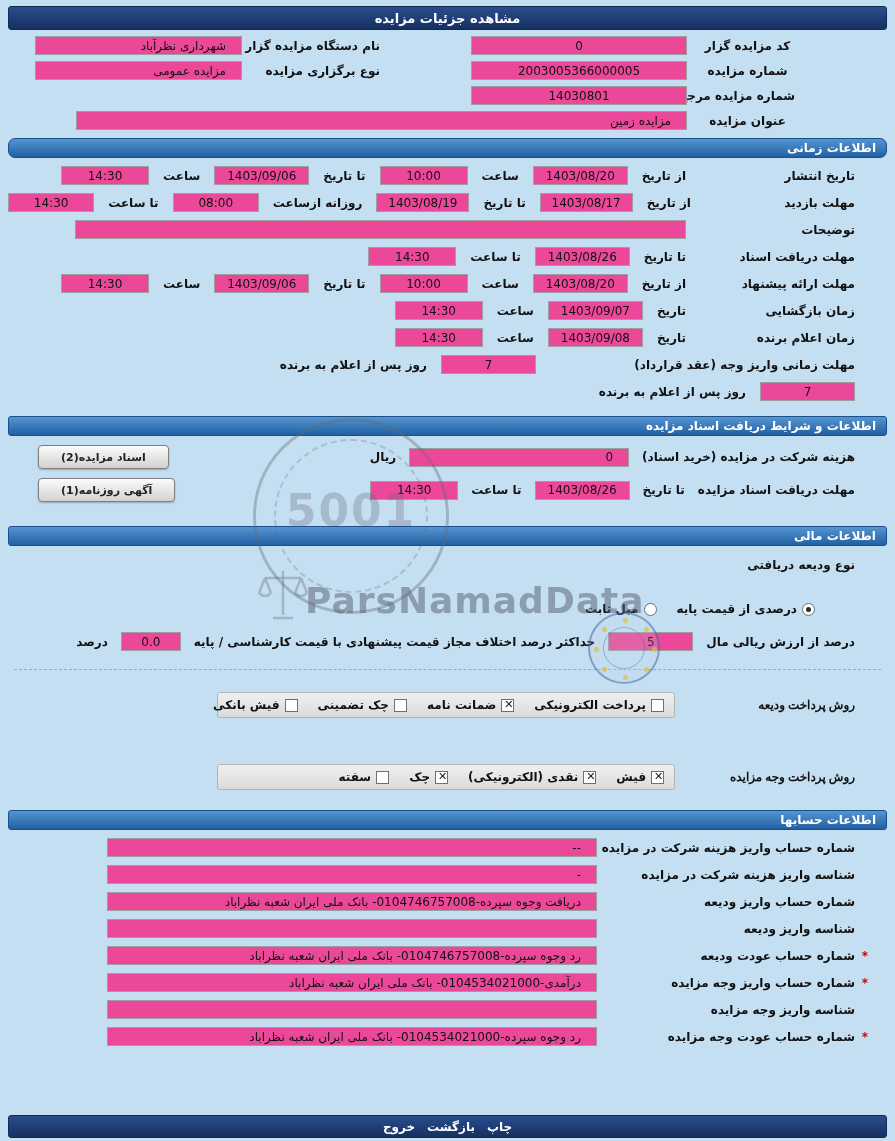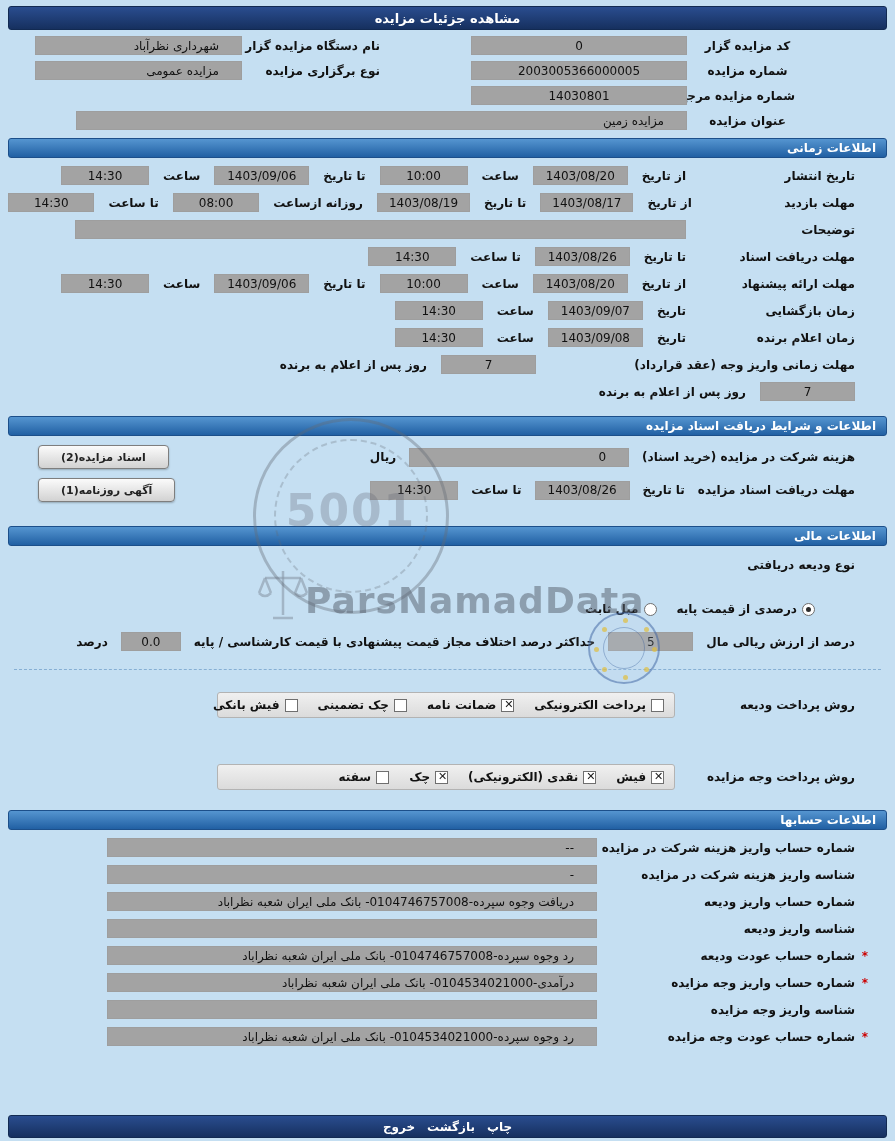--- a/index.html
+++ b/index.html
@@ -4,24 +4,24 @@
 <style>
   *{box-sizing:border-box;margin:0;padding:0;}
   html,body{width:895px;height:1141px;}
   body{background:#c5dff2;font-family:"DejaVu Sans","Liberation Sans",sans-serif;font-size:12px;color:#111;direction:rtl;}
   .page{position:relative;width:895px;height:1141px;padding:6px 8px;overflow:hidden;}
 
   .titlebar{height:24px;background:linear-gradient(#2a4d8f,#16305f);border:1px solid #122a52;border-radius:3px;
     color:#fff;font-size:13px;font-weight:bold;display:flex;align-items:center;justify-content:center;}
   .section-header{height:20px;background:linear-gradient(#5595d0,#2160a3);border:1px solid #1c4f8a;border-radius:3px;
     color:#fff;font-weight:bold;display:flex;align-items:center;padding:0 10px;}
-  #hdr-time{margin-top:8px;} #hdr-docs{margin-top:15px;} #hdr-fin{margin-top:24px;} #hdr-acct{margin-top:20px;}
+  #hdr-time{margin-top:8px;border-radius:7px;} #hdr-docs{margin-top:15px;} #hdr-fin{margin-top:24px;} #hdr-acct{margin-top:20px;}
 
   .lbl{font-weight:bold;white-space:nowrap;}
-  .inp{background:#a3a3a3;border:1px solid #9e9e9e;height:19px;display:flex;align-items:center;padding:0 22px;
+  .inp{background:#ec4899;border:1px solid #9e9e9e;height:19px;display:flex;align-items:center;padding:0 15px;
     white-space:nowrap;overflow:hidden;}
   .center{justify-content:center;}
 
   .g-row{display:flex;align-items:center;gap:13px;padding-right:92px;margin-top:6px;}
   .w-lbl1{width:95px;text-align:center;}
   .w-mid{width:216px;}
   .w-lbl2{width:125px;margin-right:78px;text-align:right;}
   .w-left{width:207px;}
   .w-wide{width:611px;}
 
@@ -49,21 +49,21 @@
     font-size:11px;font-weight:bold;color:#1a1a1a;}
 
   .f-percent-row{display:flex;align-items:center;gap:13px;padding-right:32px;margin-top:16px;}
   .w-small{width:85px;}
   .w-tiny{width:60px;}
 
   .dotted{border-top:1px dashed #86afd4;margin:18px 6px 0;}
 
   .f-chk-row{display:flex;align-items:center;gap:13px;padding-right:32px;}
   .row1{margin-top:22px;} .row2{margin-top:46px;}
-  .f-chk-lbl{width:145px;text-align:right;}
+  .f-chk-lbl{width:145px;text-align:right;font-family:Liberation Serif, serif;}
   .chk-panel{margin-right:22px;width:458px;height:26px;background:linear-gradient(#f0f0f0,#dbdbdb);
     border:1px solid #b3b3b3;border-radius:3px;display:flex;align-items:center;gap:20px;padding:0 10px;}
 
   .notice{padding-right:32px;margin-top:11px;color:#7c1619;font-weight:bold;font-size:11.5px;}
 
   .a-row{display:flex;align-items:center;gap:13px;padding-right:32px;margin-top:8px;}
   .a-lbl{width:245px;text-align:right;position:relative;font-weight:bold;white-space:nowrap;}
   .req-star{display:none;position:absolute;right:-13px;top:0;color:#cc0000;font-weight:bold;}
   .req-star.show{display:block;}
   .w-acct{width:490px;}

